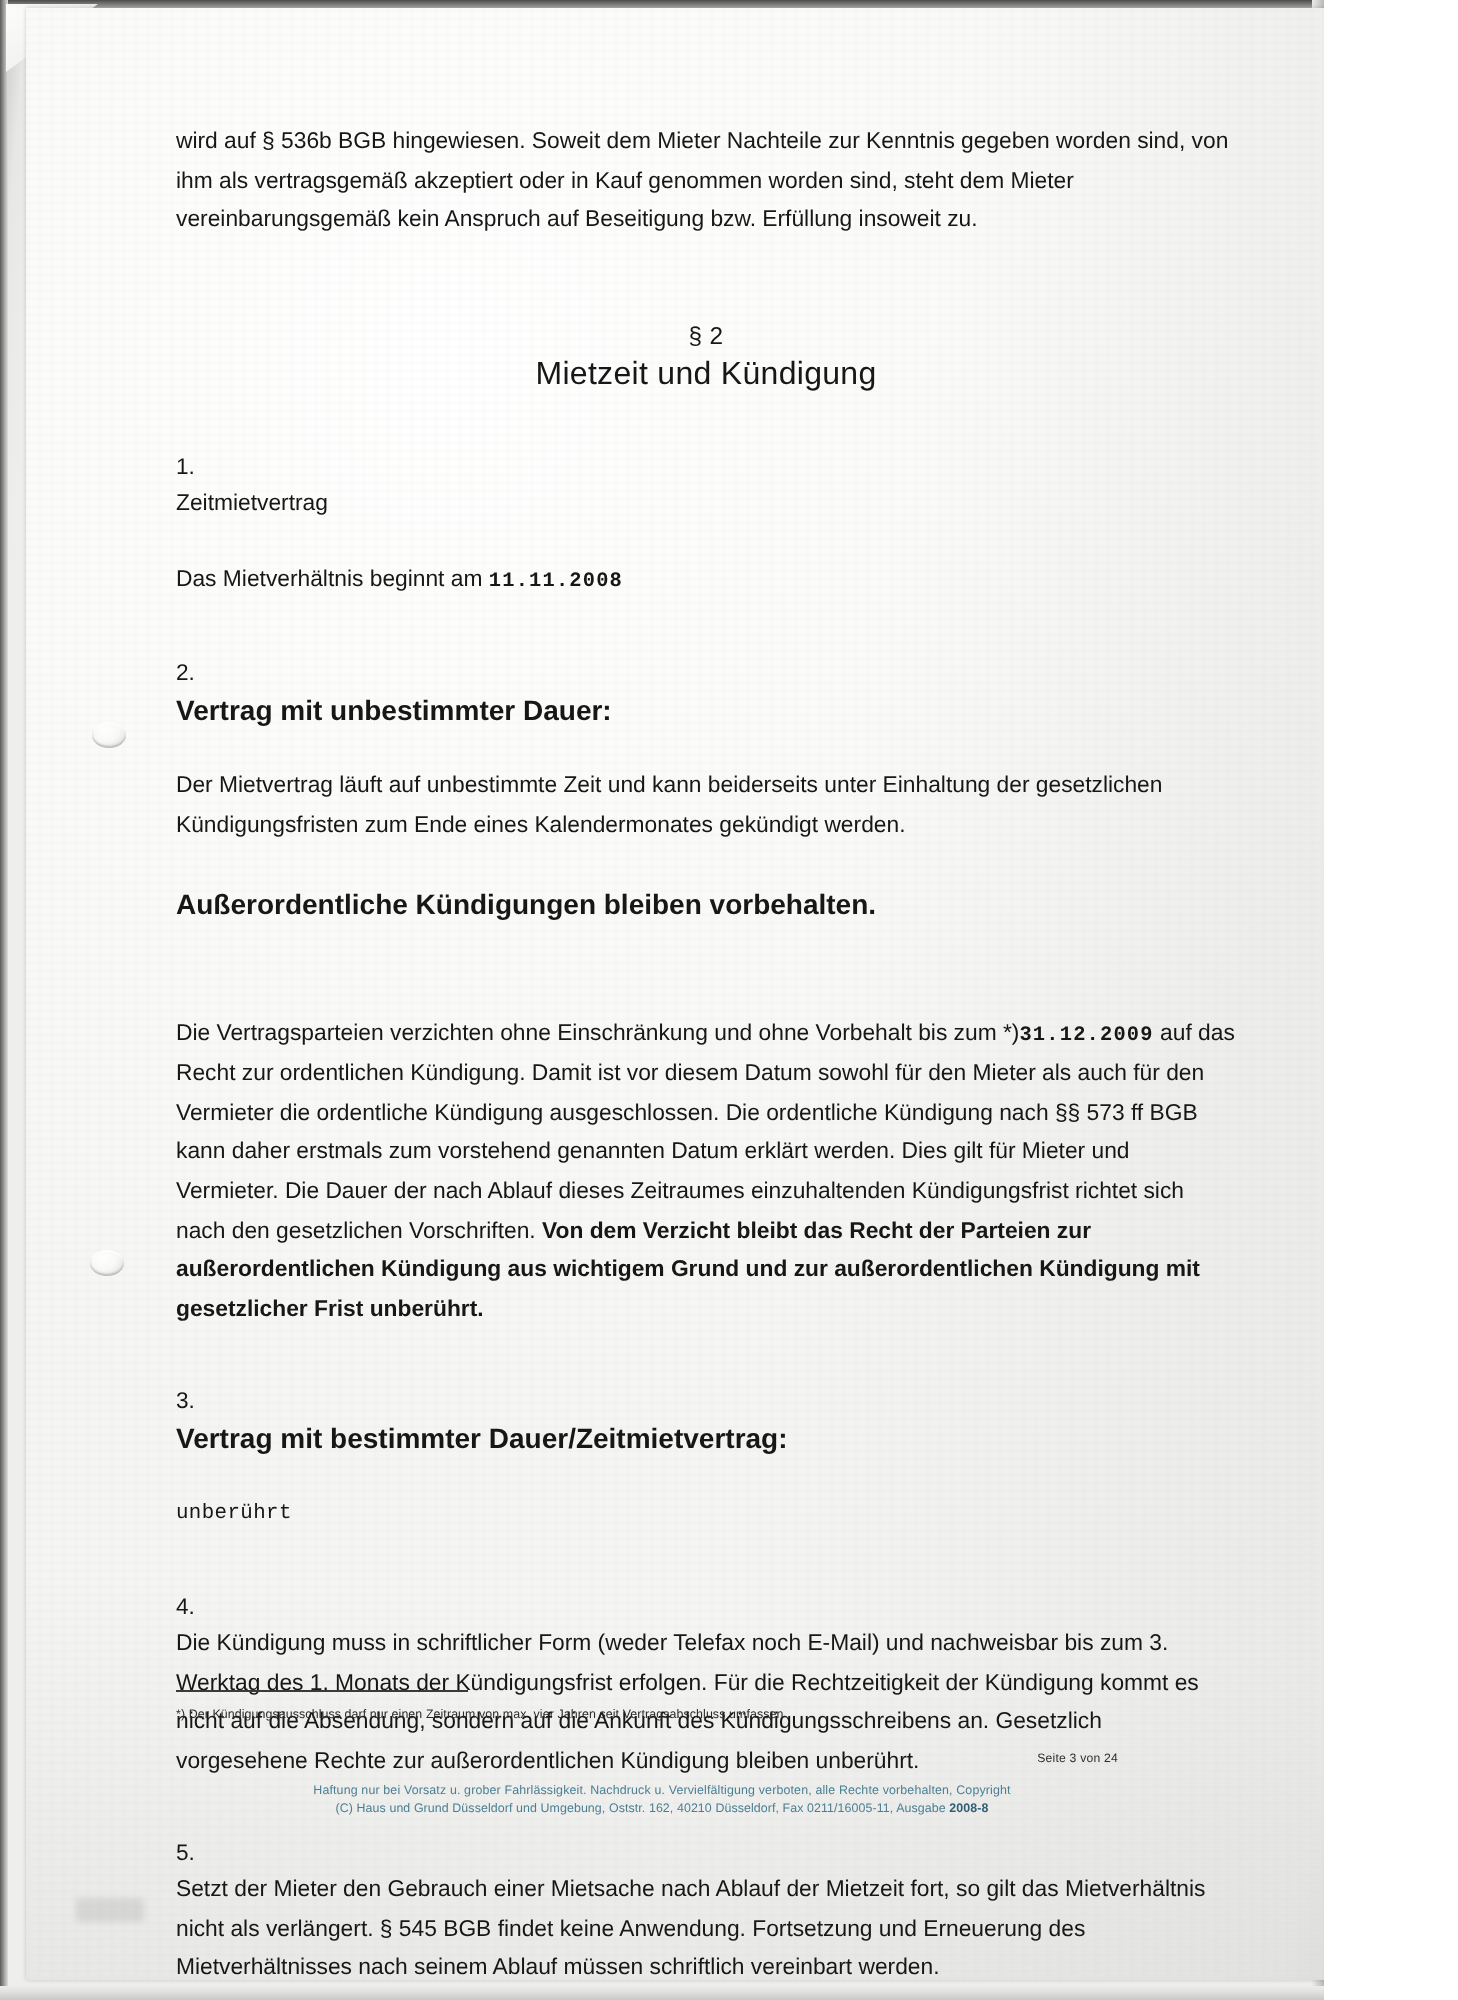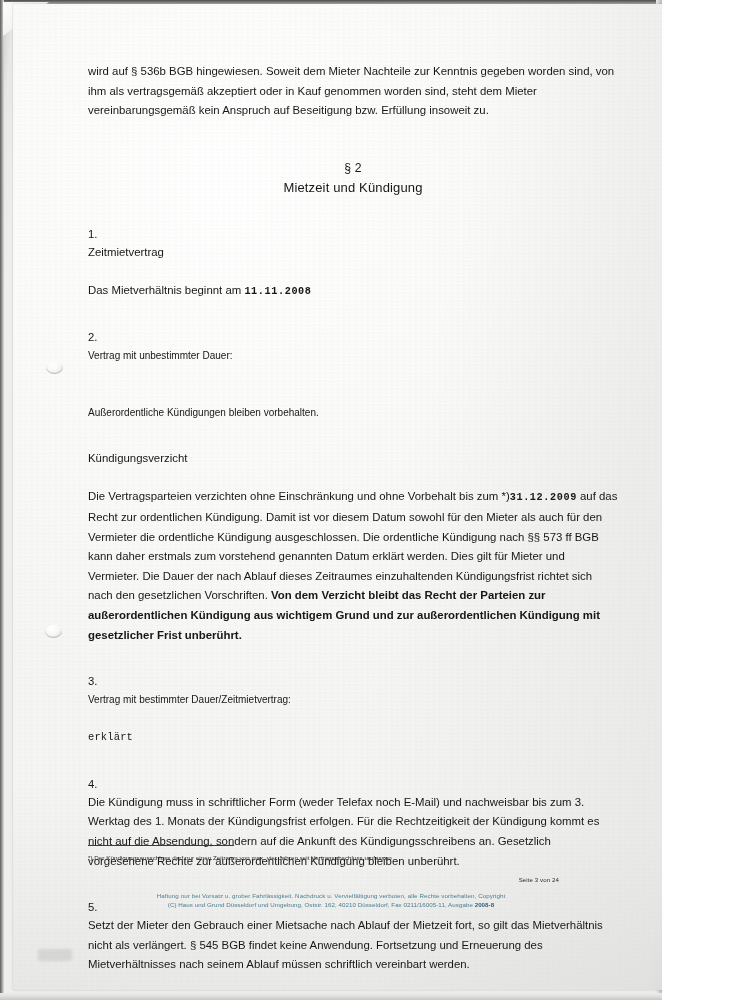--- a/index.html
+++ b/index.html
@@ -131,36 +131,36 @@
   .heading-block {
     text-align: center;
     margin: 0;
   }
   .heading-para {
     font-size: 12.2px;
     line-height: 19px;
     letter-spacing: .2px;
   }
   .heading-title {
-    font-size: 13px;
+    font-size: 16px;
     line-height: 20px;
     letter-spacing: .15px;
   }
 
   .num {
     font-size: 11.3px;
     line-height: 18px;
   }
   .label-plain {
     font-size: 11.4px;
     line-height: 19px;
   }
   .label-bold {
-    font-weight: normal;
-    font-size: 10px;
+    font-weight: bold;
+    font-size: 14px;
     line-height: 19px;
   }
   .body-text {
     font-size: 11.4px;
     line-height: 19.6px;
   }
   .bold-inline { font-weight: bold; }
 
   
   .filled {
@@ -257,35 +257,35 @@
     <p class="num">1.</p>
     <p class="label-plain">Zeitmietvertrag</p>
     <div class="spacer-sm"></div>
     <p class="body-text"><span>Das Mietverhältnis beginnt am </span><span class="filled">11.11.2008</span></p>
 
     <div class="spacer-md"></div>
 
     <p class="num">2.</p>
     <p class="label-bold">Vertrag mit unbestimmter Dauer:</p>
     <div class="spacer-sm"></div>
+    <p class="body-text">Der Mietvertrag läuft auf unbestimmte Zeit und kann beiderseits unter Einhaltung der gesetzlichen Kündigungsfristen zum Ende eines Kalendermonates gekündigt werden.</p>
     <div class="spacer-sm"></div>
     <p class="label-bold">Außerordentliche Kündigungen bleiben vorbehalten.</p>
 
     <div class="spacer-md"></div>
 
-    <p class="label-plain">Kündigungsverzicht</p>
     <div class="spacer-sm"></div>
     <p class="body-text"><span>Die Vertragsparteien verzichten ohne Einschränkung und ohne Vorbehalt bis zum </span><span>*)</span><span class="filled">31.12.2009</span><span> auf das Recht zur ordentlichen Kündigung. Damit ist vor diesem Datum sowohl für den Mieter als auch für den Vermieter die ordentliche Kündigung ausgeschlossen. Die ordentliche Kündigung nach §§ 573 ff BGB kann daher erstmals zum vorstehend genannten Datum erklärt werden. Dies gilt für Mieter und Vermieter. Die Dauer der nach Ablauf dieses Zeitraumes einzuhaltenden Kündigungsfrist richtet sich nach den gesetzlichen Vorschriften. </span><span class="bold-inline">Von dem Verzicht bleibt das Recht der Parteien zur außerordentlichen Kündigung aus wichtigem Grund und zur außerordentlichen Kündigung mit gesetzlicher Frist unberührt.</span></p>
 
     <div class="spacer-md"></div>
 
     <p class="num">3.</p>
     <p class="label-bold">Vertrag mit bestimmter Dauer/Zeitmietvertrag:</p>
     <div class="spacer-sm"></div>
-    <p class="filled-word">erklärt</p>
+    <p class="filled-word">unberührt</p>
 
     <div class="spacer-md"></div>
 
     <p class="num">4.</p>
     <p class="body-text">Die Kündigung muss in schriftlicher Form (weder Telefax noch E-Mail) und nachweisbar bis zum 3. Werktag des 1. Monats der Kündigungsfrist erfolgen. Für die Rechtzeitigkeit der Kündigung kommt es nicht auf die Absendung, sondern auf die Ankunft des Kündigungsschreibens an. Gesetzlich vorgesehene Rechte zur außerordentlichen Kündigung bleiben unberührt.</p>
 
     <div class="spacer-md"></div>
 
     <p class="num">5.</p>
     <p class="body-text">Setzt der Mieter den Gebrauch einer Mietsache nach Ablauf der Mietzeit fort, so gilt das Mietverhältnis nicht als verlängert. § 545 BGB findet keine Anwendung. Fortsetzung und Erneuerung des Mietverhältnisses nach seinem Ablauf müssen schriftlich vereinbart werden.</p>

